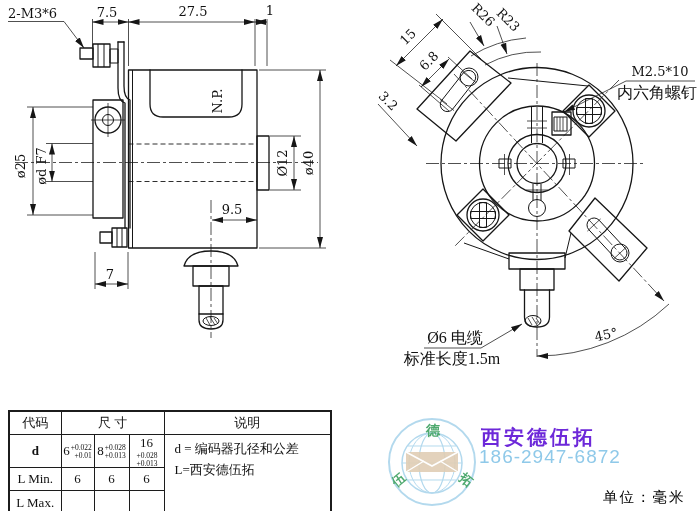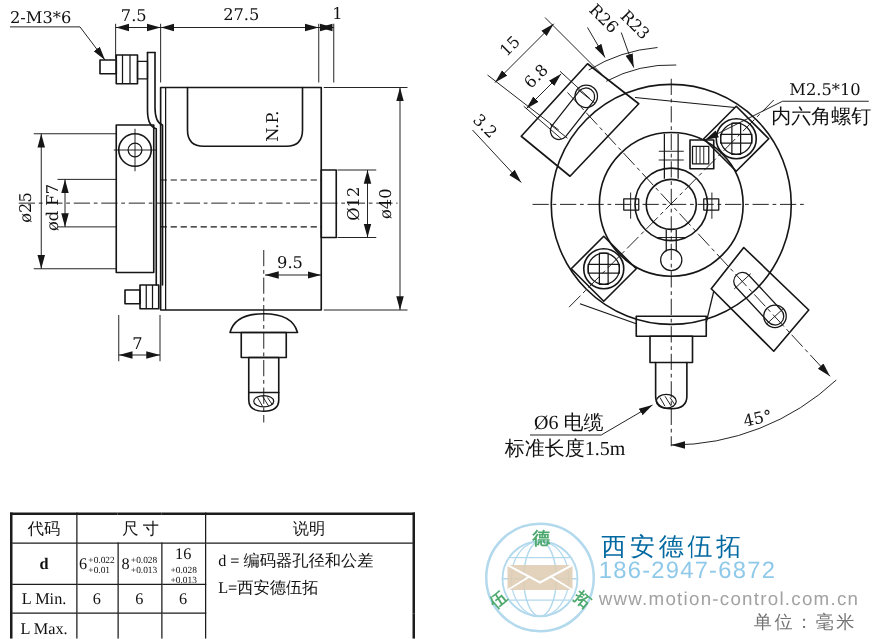--- a/index.html
+++ b/index.html
@@ -19,29 +19,29 @@
 
   
   #spec{position:absolute;left:8px;top:410px;border-collapse:collapse;table-layout:fixed;
         font-family:"Liberation Serif",serif;font-size:13px;color:#111;}
   #spec td{border:1px solid #1c1c1c;text-align:center;vertical-align:middle;padding:0;margin-top:20px;}
   #spec{border:2px solid #1c1c1c;}
   #spec td.desc{text-align:left;vertical-align:top;padding:3px 0 0 10px;line-height:21px;}
   .tolb{font-size:13px;}
   .tols{display:inline-flex;flex-direction:column;font-size:7.5px;line-height:7.5px;
         vertical-align:middle;text-align:left;margin-left:1px;font-style:normal;}
-  .tols i{font-style:normal;}
+  .tols i{font-style:normal;text-align:right;}
   .rowlab{font-family:"Liberation Serif",serif;}
 
   
-  #wm-company{position:absolute;left:481px;top:424px;font-size:20px;font-weight:normal;
-              color:#0369a1;letter-spacing:3px;}
+  #wm-company{position:absolute;left:481px;top:424px;font-size:20px;font-weight:bold;
+              color:#6d28d9;letter-spacing:3px;}
   #wm-phone{position:absolute;left:479px;top:446px;font-size:19px;color:#8fc9e9;letter-spacing:1px;}
   #wm-site{position:absolute;left:479px;top:471px;font-size:15px;color:#a2a2a2;letter-spacing:1px;}
-  #wm-unit{position:absolute;left:603px;top:488px;font-size:14.5px;color:#737373;letter-spacing:2px;text-align:center;}
+  #wm-unit{position:absolute;left:603px;top:488px;font-size:14.5px;color:#000000;letter-spacing:2px;text-align:center;}
   #logo{position:absolute;left:386px;top:416px;opacity:.9;}
 </style>
 </head>
 <body>
 
 <div id="stage">
 
 <svg id="cad" width="700" height="511" viewBox="0 0 700 511">
   <defs>
     <marker id="arr" viewBox="0 0 11 8" refX="11" refY="4" markerWidth="11" markerHeight="8" orient="auto-start-reverse" markerUnits="userSpaceOnUse">
@@ -334,16 +334,15 @@
   <polygon points="20,36 72,36 72,56 20,56" fill="#dcc9ae" opacity="0.92"></polygon>
   <path d="M20,36 L46,50 L72,36" fill="none" stroke="#ffffff" stroke-width="1.6"></path>
   <path d="M20,56 L38,45 M72,56 L54,45" fill="none" stroke="#ffffff" stroke-width="1.4"></path>
   <text x="47" y="19" text-anchor="middle" font-size="14" fill="#3ba05f" font-family="Liberation Serif, serif" font-weight="bold">德</text>
   <text x="13" y="68" text-anchor="middle" font-size="13" fill="#3ba05f" font-family="Liberation Serif, serif" font-weight="bold" transform="rotate(-40 13 64)">伍</text>
   <text x="80" y="68" text-anchor="middle" font-size="13" fill="#3ba05f" font-family="Liberation Serif, serif" font-weight="bold" transform="rotate(40 80 64)">拓</text>
 </svg>
 
 <div id="wm-company">西安德伍拓</div>
 <div id="wm-phone">186-2947-6872</div>
-<div id="wm-site">www.motion-control.com.cn</div>
 <div id="wm-unit">单位：毫米</div>
 
 </div>
 
 </body></html>

